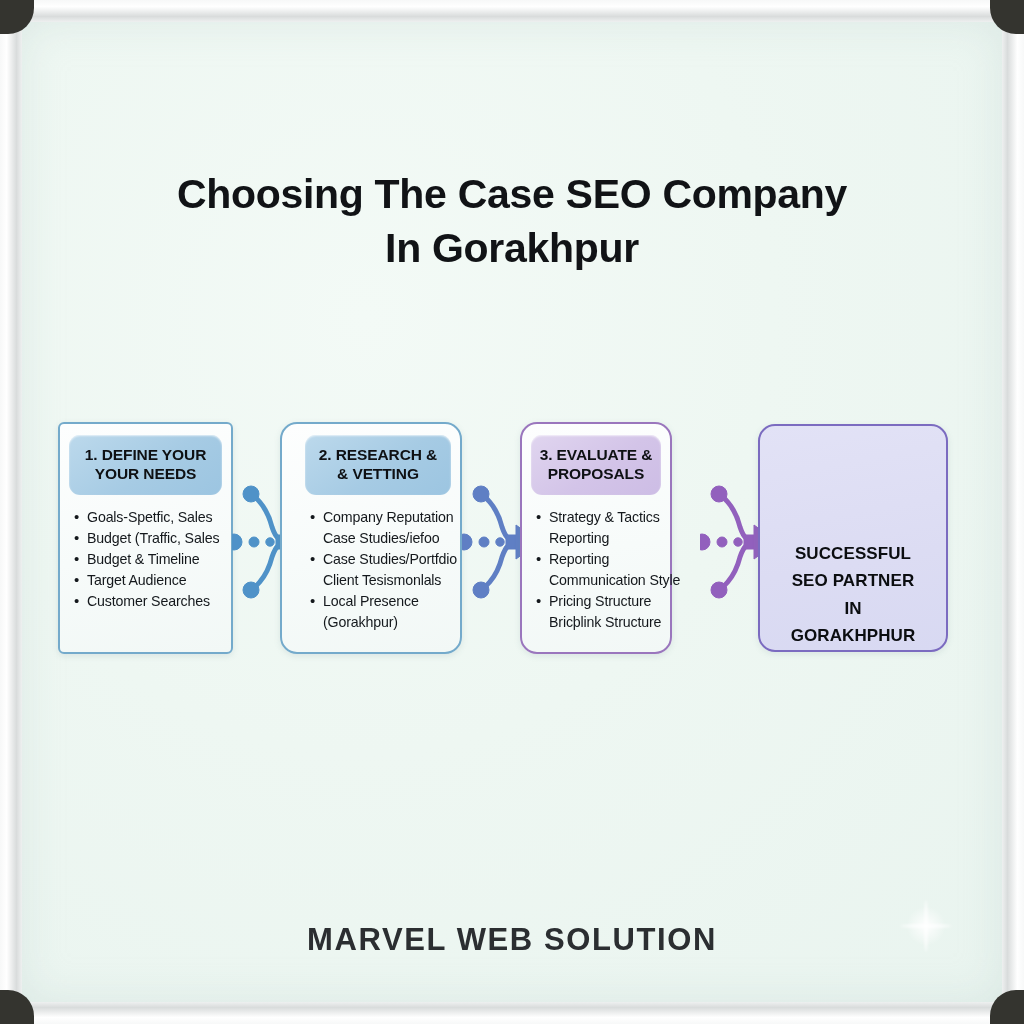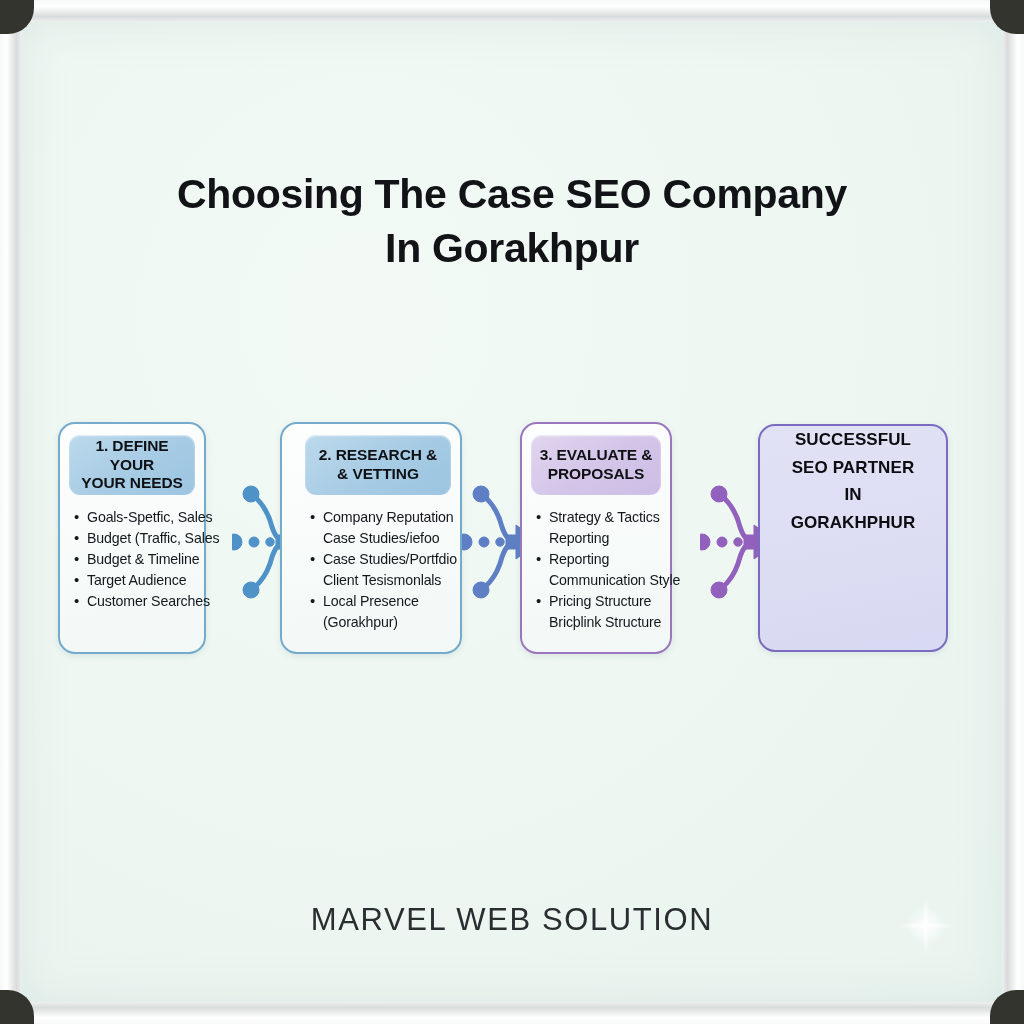--- a/index.html
+++ b/index.html
@@ -70,21 +70,21 @@
     position:absolute; top:0; height:232px;
     border-radius:17px;
     background:linear-gradient(170deg,#fdfefe 0%,#f7fbfa 55%,#f2f8f6 100%);
     box-shadow:0 2px 6px rgba(110,140,150,.16);
   }
   .step-card.blue   { border:2px solid #74aacb; }
   .step-card.purple { border:2px solid #9a76bd; }
   .step-card.final  { border:2px solid #7b6bc0;
                       background:linear-gradient(170deg,#e2e2f6 0%,#dcdcf3 60%,#d8d9f2 100%); }
 
-  #card-1 { left:36px;  width:148px; }
+  #card-1 { left:36px;  width:175px;border-radius:6px; }
   #card-2 { left:258px; width:182px;padding-left:14px; }
   #card-3 { left:498px; width:152px; }
   #card-4 { left:736px; width:190px; top:2px; height:228px; }
 
   .card-header {
     margin:11px 9px 0 9px; height:60px;
     border-radius:11px;
     display:flex; align-items:center; justify-content:center;
     text-align:center;
     font-size:15.5px; font-weight:bold; color:#0e1013;
@@ -109,37 +109,37 @@
   }
   .card-list li::before {
     content:"\2022"; position:absolute; left:0; top:-1px; font-size:15px; color:#14181c;
   }
   .card-list li .sub {
     display:block; padding-left:0; white-space:nowrap;
   }
 
   .final-text {
     height:100%; display:flex; flex-direction:column;
-    align-items:center; justify-content:flex-start; text-align:center;
+    align-items:center; justify-content:flex-end; text-align:center;
     font-size:17px; font-weight:bold; color:#0b0d10;
     line-height:1.62; letter-spacing:.1px;
   }
 
   
   .connector { position:absolute; top:55px; width:80px; height:130px; }
   #conn-1 { left:210px; }
   #conn-2 { left:440px; }
   #conn-3 { left:678px; }
 
   
   #footer-brand {
-    position:absolute; left:0; top:880px; width:980px;
+    position:absolute; left:0; top:900px; width:980px;
     text-align:center;
     font-size:31px; color:#2b2e31; letter-spacing:1.6px;
-    font-weight:400;
+    font-weight:700;
   }
 </style>
 </head>
 <body>
 
 <div id="board-frame">
 
   <div id="board-surface">
 
     <div id="page-title">

